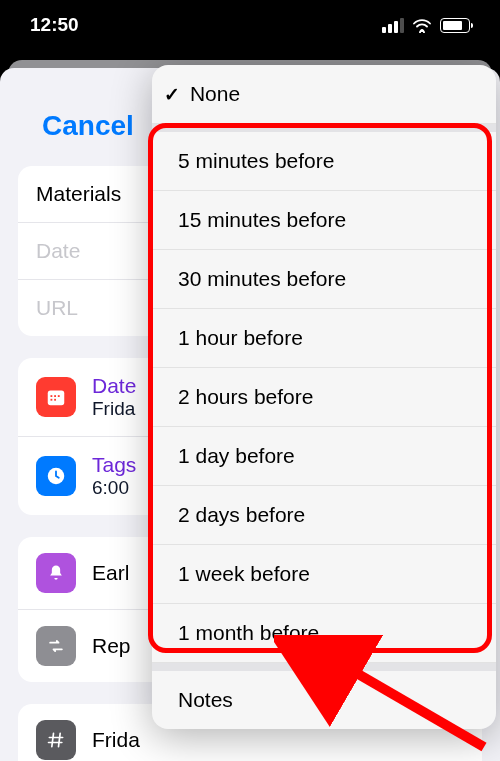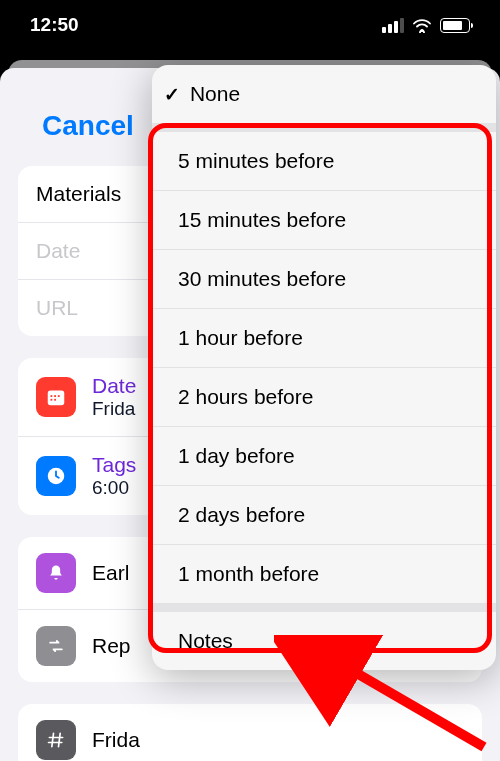--- a/index.html
+++ b/index.html
@@ -323,20 +323,23 @@
   <div class="popover-row">
       <span>2 hours before</span>
     </div>
   <div class="popover-row">
       <span>1 day before</span>
     </div>
   <div class="popover-row">
       <span>2 days before</span>
     </div>
   <div class="popover-row">
+      <span>1 week before</span>
+    </div>
+  <div class="popover-row">
       <span>1 month before</span>
     </div>
   <div class="popover-separator"></div>
   <div class="popover-row">
       <span>Notes</span>
     </div>
 </div>
 
 <div class="highlight-box"></div>
 <svg class="arrow" width="220" height="120" viewBox="0 0 220 120">

